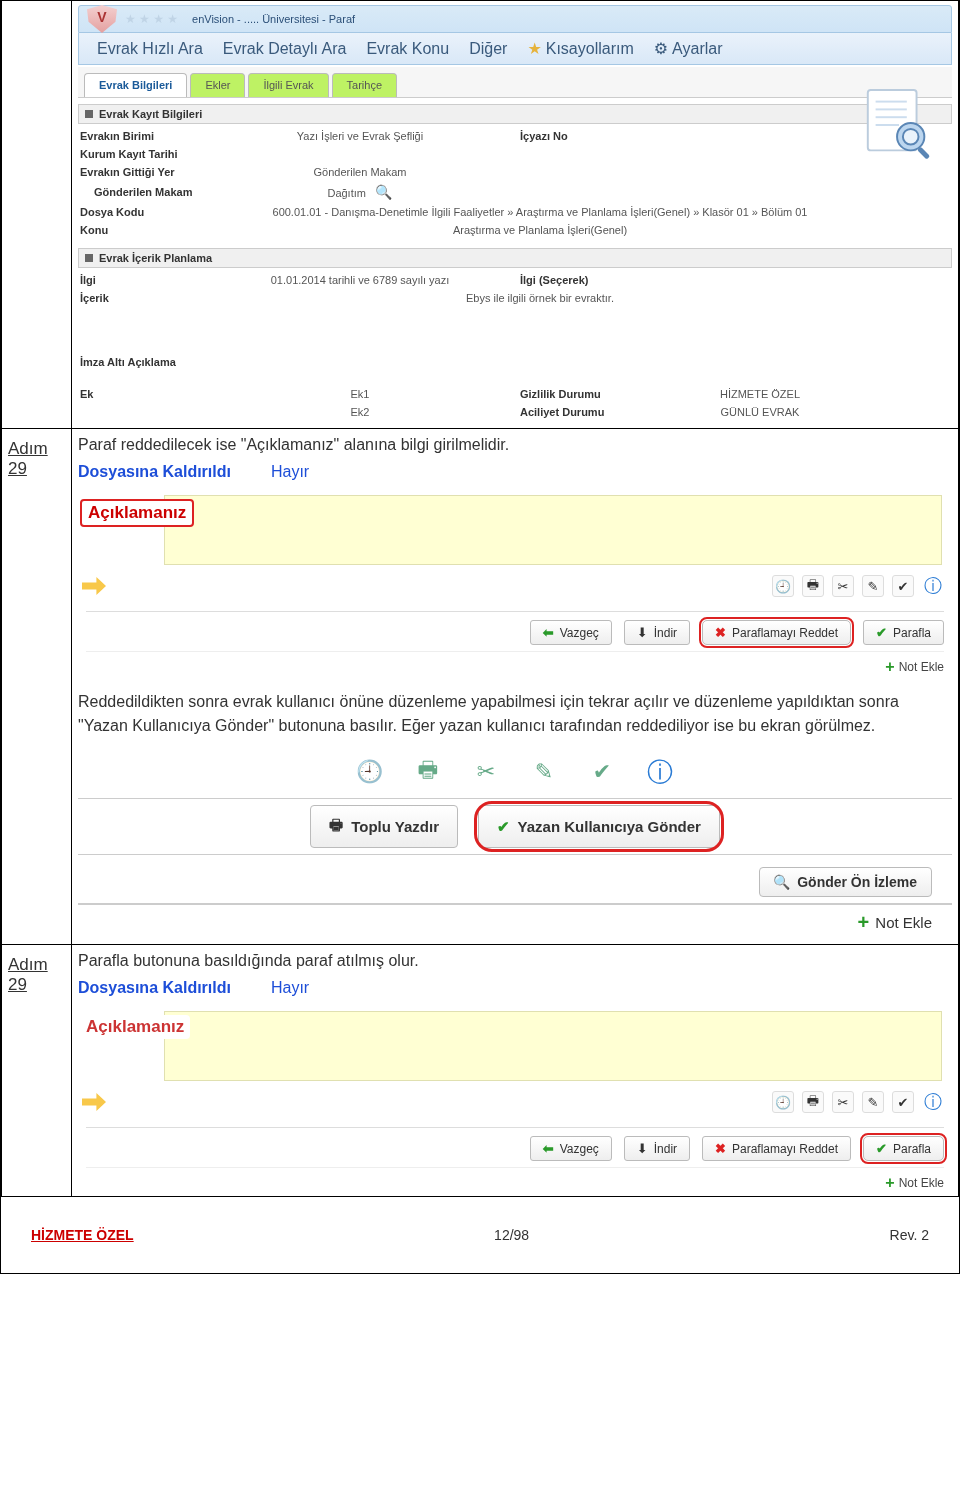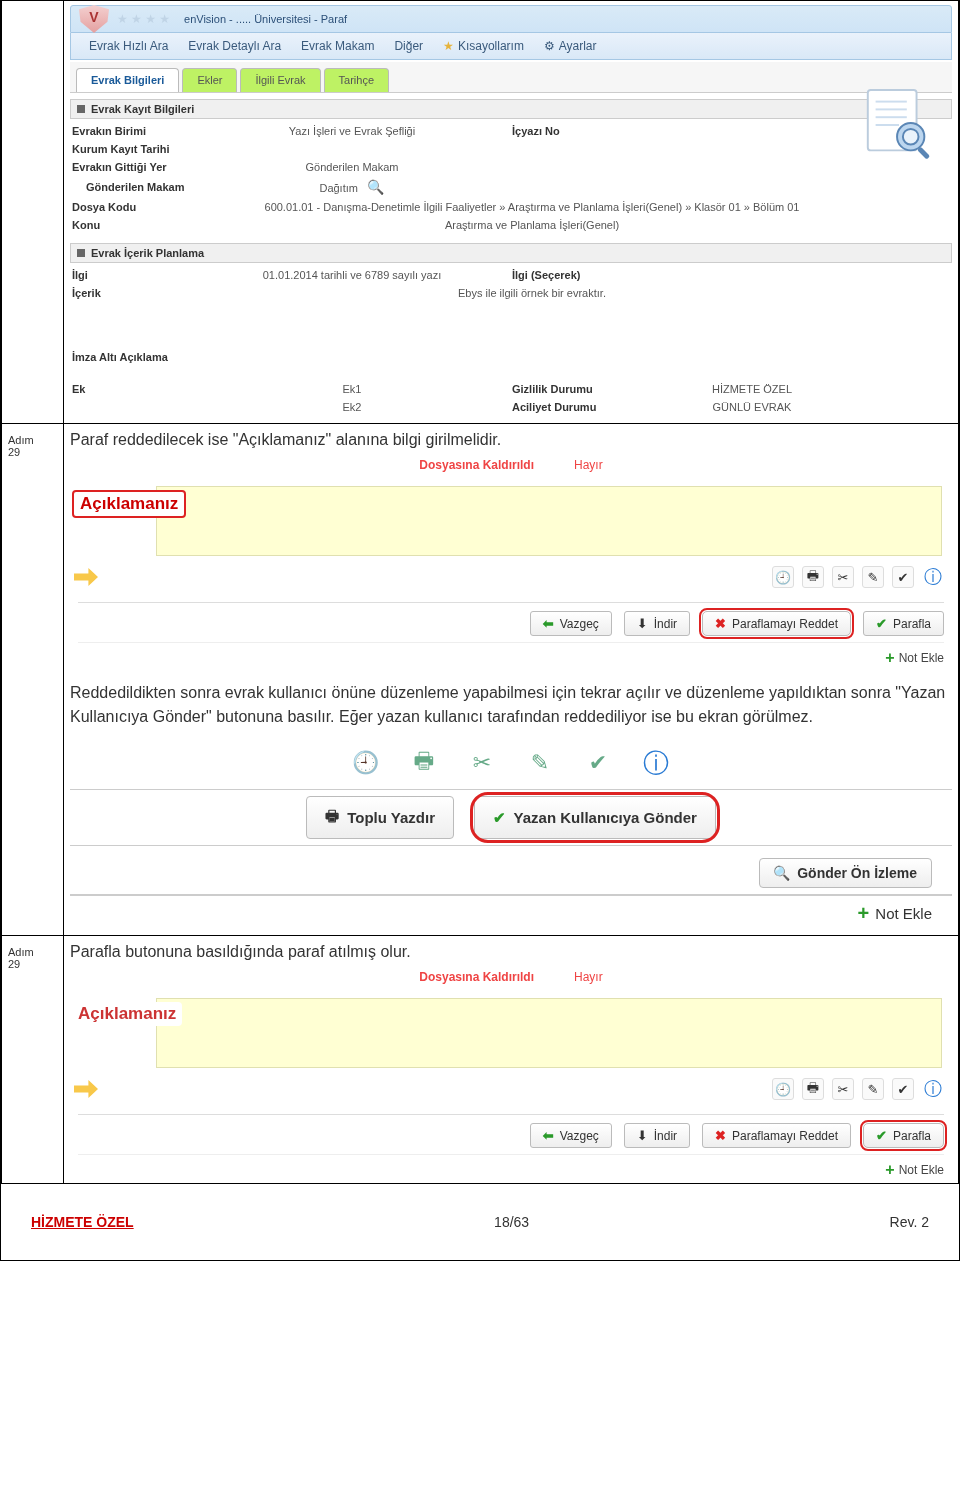--- a/index.html
+++ b/index.html
@@ -20,21 +20,21 @@
   }
   table.layout {
     width: 100%;
     border-collapse: collapse;
   }
   table.layout > tbody > tr > td {
     border: 1px solid #000;
     vertical-align: top;
     padding: 4px 6px;
   }
-  td.step-col { width: 62px; font-size: 11px; }
+  td.step-col { width: 70px; font-size: 17px; text-decoration: underline; }
   td.content-col { }
   .step-label { margin-top: 6px; }
   .step-text { font-size: 16px; line-height: 1.5; }
 
   
   .app-window { font-size: 11px; }
   .titlebar {
     background: linear-gradient(#d9eaf7,#cfe4f6);
     height: 28px;
     border: 1px solid #a5c7e4;
@@ -54,21 +54,21 @@
     content:"V"; position:absolute; top:4px; left:0; right:0;
     text-align:center; color:#a33; font-weight:bold; font-size:14px;
   }
   .star-row { display:flex; gap:2px; color:#c0d4e6; font-size:12px; }
   .title-text { color:#2b4f78; margin-left:6px; }
   .menubar {
     background: linear-gradient(#eaf2fb,#d9e8f7);
     border: 1px solid #a5c7e4;
     border-top: none;
     display:flex; gap:20px; padding:6px 18px;
-    font-size:12px; color:#3a5a7c;
+    font-size:16px; color:#3a5a7c;
   }
   .menubar .item{ cursor:pointer; display:flex; align-items:center; gap:4px; }
   .tabstrip {
     background:#f6f6f6; border-bottom:1px solid #ccc;
     display:flex; gap:3px; padding:6px 6px 0 6px; margin-top:2px;
   }
   .tab {
     padding:5px 14px 6px; border:1px solid #bbb; border-bottom:none;
     border-radius:4px 4px 0 0; background:#bef264; color:#555; cursor:pointer;
   }
@@ -104,22 +104,22 @@
     height:70px; margin-left:84px; margin-right:8px;
   }
   .aciklama-label {
     position:absolute; left:0; top:4px;
     border:2px solid #d22; border-radius:4px;
     padding:2px 6px; color:#c00; font-weight:bold; font-size:17px;
     background:#fff;
   }
   .aciklama-label.plain { border:none; color:#c33; }
   .dosyasina-row {
-    display:flex; justify-content:center; gap:40px;
-    font-size:12px; padding:6px 0; color:#ef4444;
+    display:flex; gap:40px;
+    font-size:16px; padding:6px 0; color:#1d4ed8;
   }
   .dosyasina-row .k{ font-weight:bold; }
   .after-yellow {
     display:flex; align-items:center; justify-content:space-between;
     margin:10px 8px 0 4px;
   }
   .arrow-right {
     width:24px; height:18px; background:#f8c84a;
     clip-path: polygon(0 30%,60% 30%,60% 0,100% 50%,60% 100%,60% 70%,0 70%);
   }
@@ -205,21 +205,21 @@
     <td class="content-col topcell">
       <div class="app-window">
         <div class="titlebar">
           <span class="shield"></span>
           <span class="star-row">★ ★ ★ ★</span>
           <span class="title-text">enVision - ..... Üniversitesi - Paraf</span>
         </div>
         <div class="menubar">
           <span class="item">Evrak Hızlı Ara</span>
           <span class="item">Evrak Detaylı Ara</span>
-          <span class="item">Evrak Makam</span>
+          <span class="item">Evrak Konu</span>
           <span class="item">Diğer</span>
           <span class="item">
                   <span style="color:#e6b33c;">★</span>
                   <span>Kısayollarım</span>
                 </span>
           <span class="item">
                   <span>⚙</span>
                   <span>Ayarlar</span>
                 </span>
         </div>
@@ -452,16 +452,16 @@
         <span class="plus">+</span>
         <span>Not Ekle</span>
       </div>
     </td>
   </tr>
 </tbody>
 </table>
 
 <div class="footer">
   <span class="left">HİZMETE ÖZEL</span>
-  <span class="center">18/63</span>
+  <span class="center">12/98</span>
   <span class="right">Rev. 2</span>
 </div>
 </div>
 
 </body></html>

